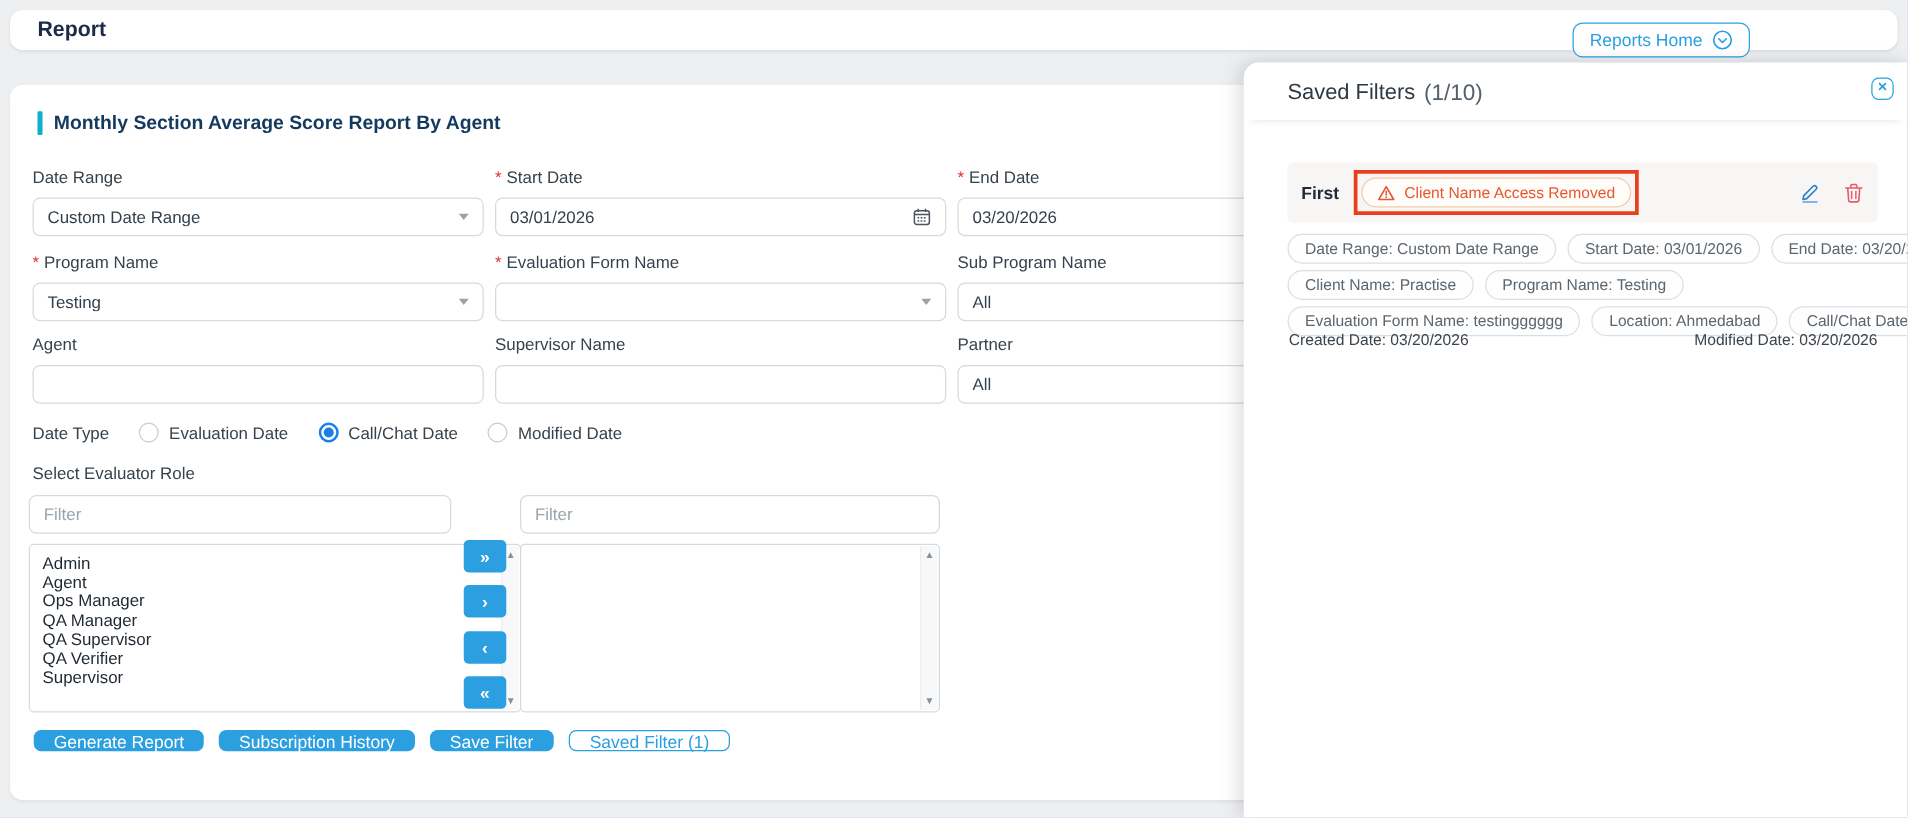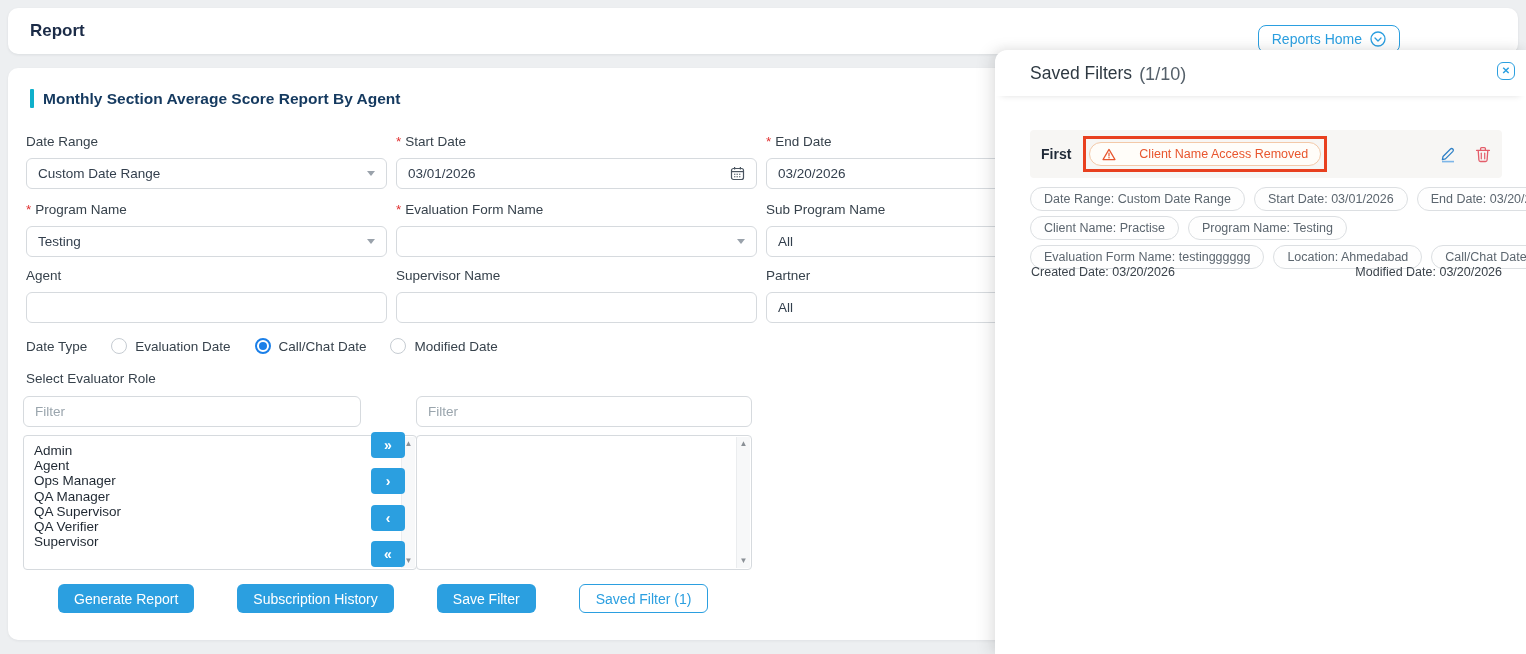--- a/index.html
+++ b/index.html
@@ -9,21 +9,21 @@
     background:#ecaeee;
   }
   .stage {
     position:relative; width:1526px; height:654px;
     background:#edeff1; overflow:hidden;
     font-family:"Liberation Sans", sans-serif;
   }
 
   
   .topbar {
-    position:absolute; left:8px; top:8px; right:8px; height:46px;
+    position:absolute; left:8px; top:8px; right:8px; height:32px;
     background:#fff; border-radius:10px;
     box-shadow:0 1px 3px rgba(16,24,40,.08);
     display:flex; align-items:center; justify-content:space-between;
     padding:0 22px; z-index:2;
   }
   .topbar-title { font-size:17px; font-weight:700; color:#1b2b47; }
   .reports-home-btn {
     display:flex; align-items:center; gap:8px;
     border:1px solid #2b9fe0; color:#2b9fe0; background:#fff;
     border-radius:8px; padding:5px 13px; font-size:14px; cursor:pointer;
@@ -97,24 +97,23 @@
   .xfer {
     position:absolute; left:363px; width:34px; height:26px;
     background:#2b9fe0; color:#fff; border:none; border-radius:4px;
     font-size:14px; font-weight:700; cursor:pointer;
     display:flex; align-items:center; justify-content:center;
     font-family:"Liberation Sans", sans-serif;
   }
 
   .actions { position:absolute; left:19px; top:516px; display:flex; gap:12px; }
   .btn {
-    height:29px; padding:0 16px; border-radius:6px; font-size:14px;
+    height:17px; padding:0 16px; border-radius:6px; font-size:14px;
     display:flex; align-items:center; cursor:pointer; border:none;
     font-family:"Liberation Sans", sans-serif;
-    margin-left:31px;
   }
   .btn-primary { background:#2b9fe0; color:#fff; }
   .btn-outline { background:#fff; color:#2b9fe0; border:1px solid #2b9fe0; }
 
   
   .panel {
     position:absolute; left:995px; top:50px; right:0; bottom:0;
     background:#fff; border-top-left-radius:12px;
     box-shadow:-6px 0 16px rgba(0,0,0,.09), 0 -2px 10px rgba(0,0,0,.05);
     z-index:5;
@@ -133,21 +132,21 @@
   }
 
   .sf-card-head {
     position:absolute; left:35px; top:80px; width:472px; height:48px;
     background:#f7f6f4; border-radius:4px;
     display:flex; align-items:center; padding:0 11px;
   }
   .sf-name { font-size:14px; font-weight:700; color:#1f2937; margin-right:12px; }
   .warn-highlight { border:3px solid #e8401f; padding:3px; background:transparent; }
   .warn-pill {
-    display:flex; align-items:center; gap:23px;
+    display:flex; align-items:center; gap:7px;
     border:1px solid #f3c9a8; background:#fffdf9; border-radius:15px;
     padding:4px 12px; color:#e8562e; font-size:12.5px; white-space:nowrap;
   }
   .sf-icons { margin-left:auto; display:flex; align-items:center; gap:18px; }
   .icon-btn { background:none; border:none; cursor:pointer; padding:0; display:flex; }
 
   .chip-rows { position:absolute; left:35px; top:137px; width:475px; }
   .chip-row { display:flex; gap:9px; margin-bottom:5px; }
   .chip {
     border:1px solid #dcdfe2; background:#fefefe; border-radius:13px;

